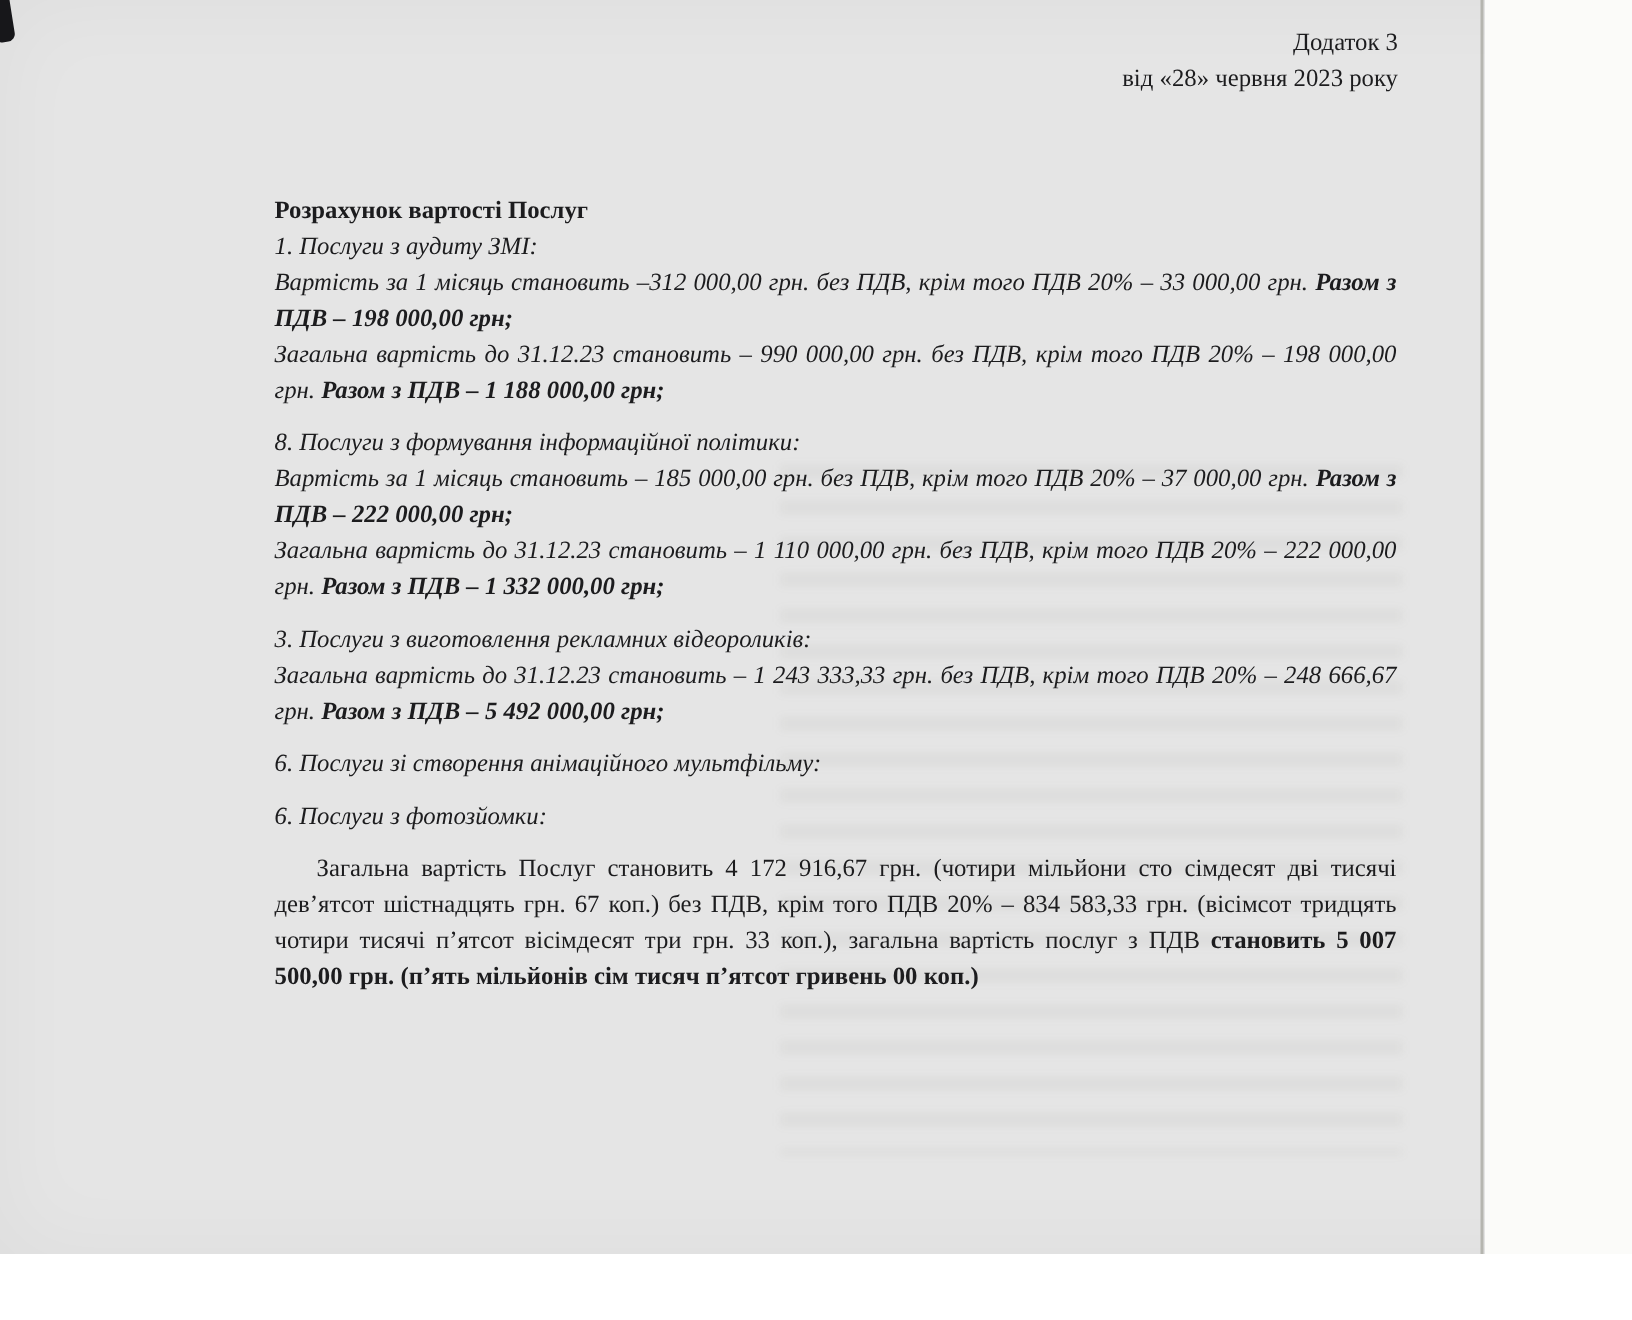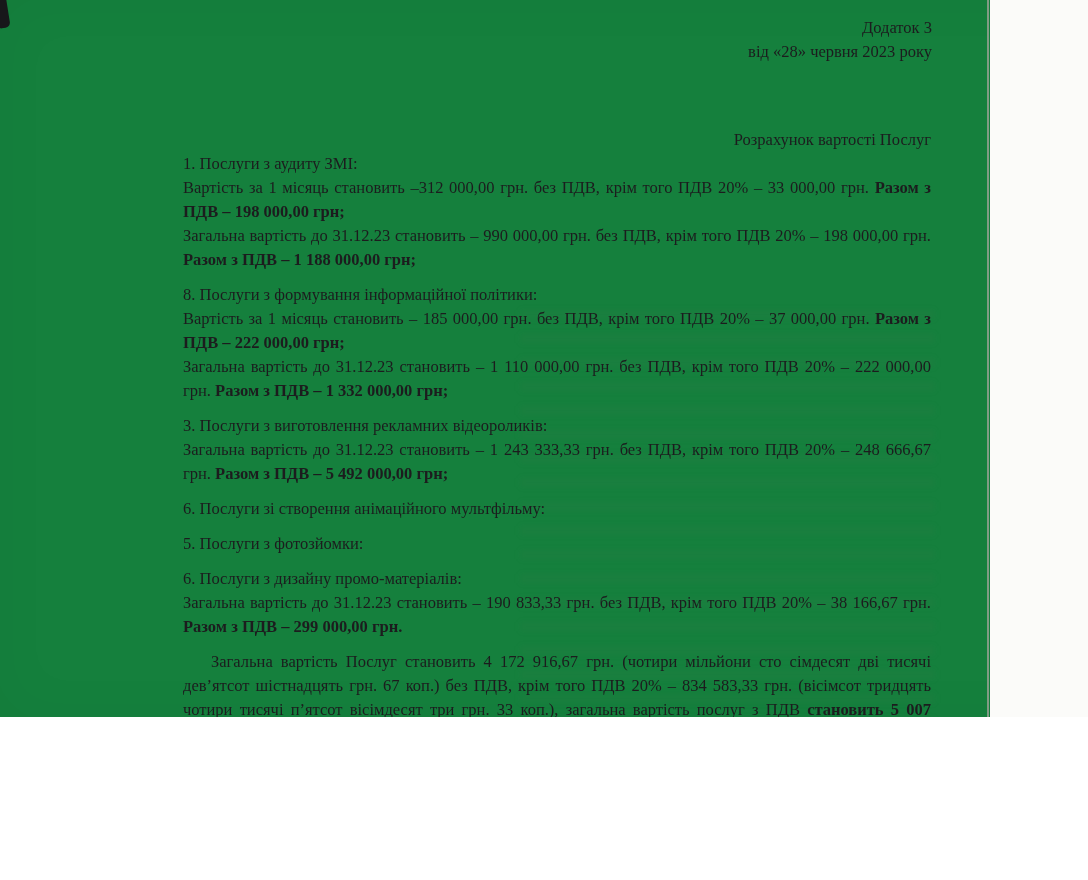--- a/index.html
+++ b/index.html
@@ -1,20 +1,20 @@
 <!DOCTYPE html>
 <html><head>
 <meta charset="utf-8">
 <style>
   html, body { margin: 0; padding: 0; }
   .page {
     position: relative;
     width: 1088px;
-    height: 717px;
-    background: #15803d;
+    height: 836px;
+    background: #e5e5e5;
     overflow: hidden;
     font-family: "Liberation Serif", serif;
     color: #1c1c1e;
     box-shadow: inset 0 0 60px rgba(0,0,0,0.035);
   }
   
   .scan-strip {
     position: absolute; left: 990px; top: 0; width: 98px; height: 880px;
     background: #fbfbf9;
   }
@@ -37,25 +37,25 @@
     position: absolute; top: 16px; right: 156px;
     text-align: right;
     font-size: 16.5px; line-height: 23.5px;
   }
   .doc-content {
     position: absolute; top: 128px; left: 183px; width: 748px;
     font-size: 16.5px; line-height: 24px;
     text-align: justify;
   }
   .doc-title {
-    text-align: right;
-    font-weight: normal;
+    text-align: left;
+    font-weight: bold;
     margin: 0 0 36px 0;
   }
-  .section { margin: 0 0 11px 0; }
+  .section { margin: 0 0 11px 0; font-style: italic; }
   .doc-content p { margin: 0; }
   .b { font-weight: bold; }
   .total-para { margin-top: 13px; text-indent: 28px; }
 </style>
 </head>
 <body>
 
 <div class="page">
 
   <div class="scan-strip"></div>
@@ -82,23 +82,19 @@
           <p><span>Загальна вартість до 31.12.23 становить – 1 110 000,00 грн. без ПДВ, крім того ПДВ 20% – 222 000,00 грн. </span><span class="b">Разом з ПДВ – 1 332 000,00 грн;</span></p>
         </div>
         <div class="section">
           <p>3. Послуги з виготовлення рекламних відеороликів:</p>
           <p><span>Загальна вартість до 31.12.23 становить – 1 243 333,33 грн. без ПДВ, крім того ПДВ 20% – 248 666,67 грн. </span><span class="b">Разом з ПДВ – 5 492 000,00 грн;</span></p>
         </div>
         <div class="section">
           <p>6. Послуги зі створення анімаційного мультфільму:</p>
         </div>
         <div class="section">
-          <p>5. Послуги з фотозйомки:</p>
-        </div>
-        <div class="section">
-          <p>6. Послуги з дизайну промо-матеріалів:</p>
-          <p><span>Загальна вартість до 31.12.23 становить – 190 833,33 грн. без ПДВ, крім того ПДВ 20% – 38 166,67 грн. </span><span class="b">Разом з ПДВ – 299 000,00 грн.</span></p>
+          <p>6. Послуги з фотозйомки:</p>
         </div>
       </div>
     <p class="total-para"><span>Загальна вартість Послуг становить 4 172 916,67 грн. (чотири мільйони сто сімдесят дві тисячі дев’ятсот шістнадцять грн. 67 коп.) без ПДВ, крім того ПДВ 20% – 834 583,33 грн. (вісімсот тридцять чотири тисячі п’ятсот вісімдесят три грн. 33 коп.), загальна вартість послуг з ПДВ </span><span class="b">становить 5 007 500,00 грн. (п’ять мільйонів сім тисяч п’ятсот гривень 00 коп.)</span></p>
   </div>
 
 </div>
 
 </body></html>

